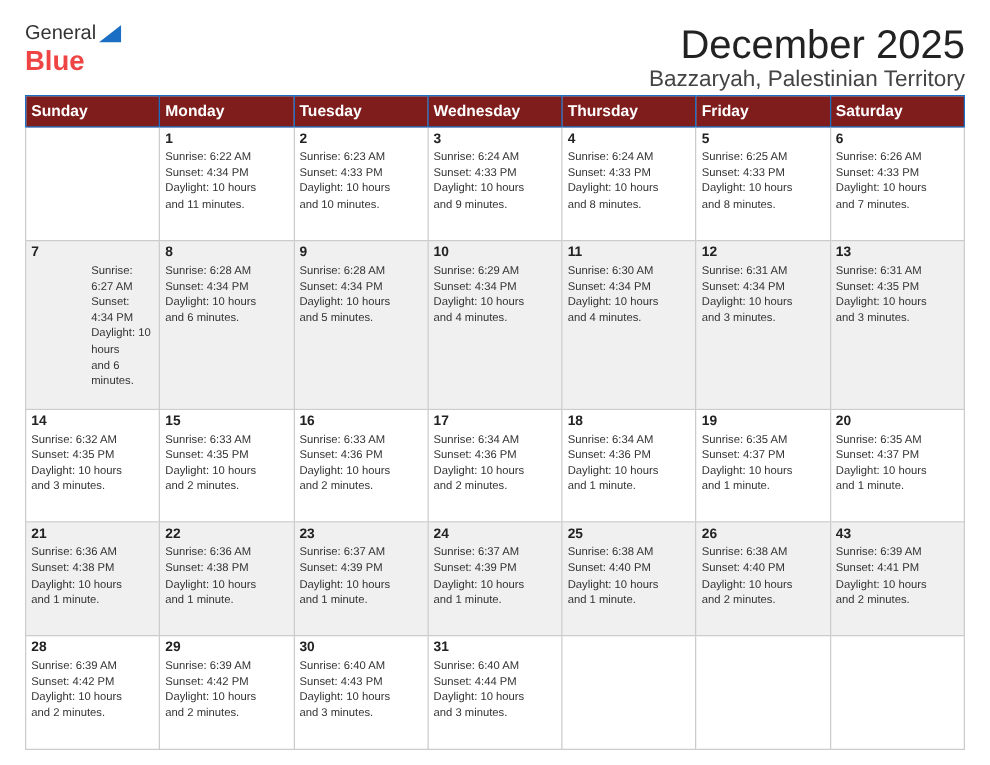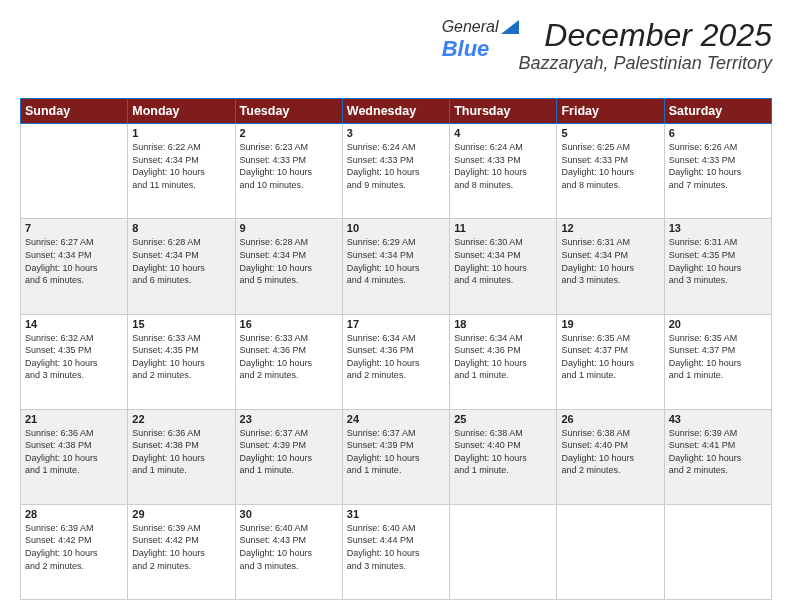--- a/index.html
+++ b/index.html
@@ -12,32 +12,31 @@
     }
     .page {
       width: 792px;
       height: 612px;
       padding: 18px 20px 12px 20px;
       display: flex;
       flex-direction: column;
     }
     .header {
       display: flex;
-      justify-content: flex-end;
+      justify-content: space-between;
       align-items: flex-start;
-      margin-bottom: 24px;
-      font-style: italic;
+      margin-bottom: 2px;
     }
     .logo {
       display: flex;
       flex-direction: column;
       align-items: flex-start;
     }
     .logo-general { color: #333; }
-    .logo-blue { color: #3b82f6; }
+    .logo-blue { color: #ef4444; }
     .title-block {
       text-align: right;
     }
     .month-title {
       font-size: 32px;
       font-weight: normal;
       color: #222;
       line-height: 1.1;
     }
     .location {
@@ -162,21 +161,21 @@
             <span class="day-number">6</span>
             <div class="day-info" style="white-space: pre-line;">Sunrise: 6:26 AM
 Sunset: 4:33 PM
 Daylight: 10 hours
 and 7 minutes.</div>
           </td>
         </tr>
         <tr class="row-shaded">
           <td>
             <span class="day-number">7</span>
-            <div class="day-info" style="white-space: pre-line;">Sunrise: 6:27 AM
+            <div class="day-info" style="white-space: pre-line; margin-left: 48px;">Sunrise: 6:27 AM
 Sunset: 4:34 PM
 Daylight: 10 hours
 and 6 minutes.</div>
           </td>
           <td>
             <span class="day-number">8</span>
             <div class="day-info" style="white-space: pre-line;">Sunrise: 6:28 AM
 Sunset: 4:34 PM
 Daylight: 10 hours
 and 6 minutes.</div>

